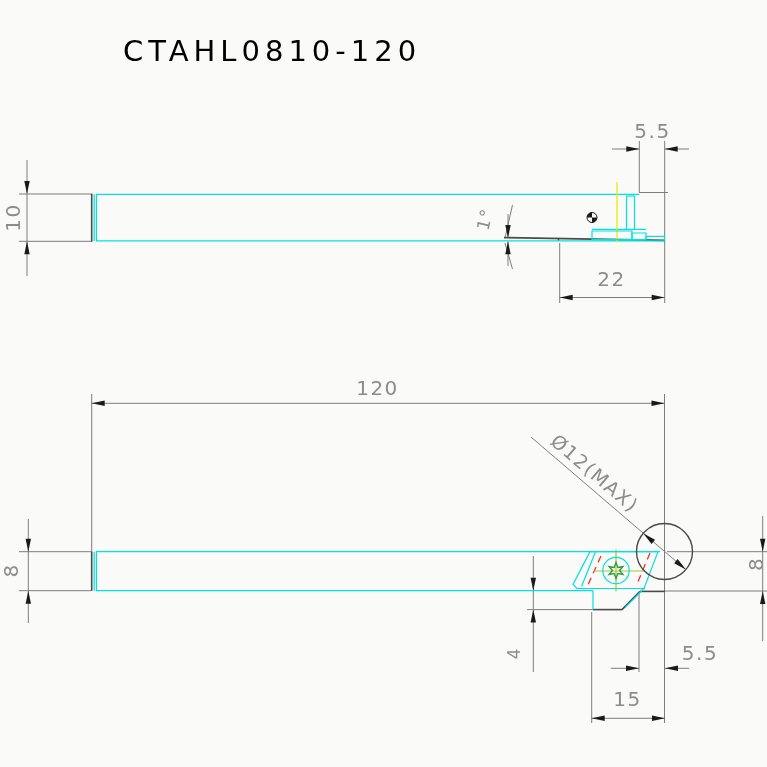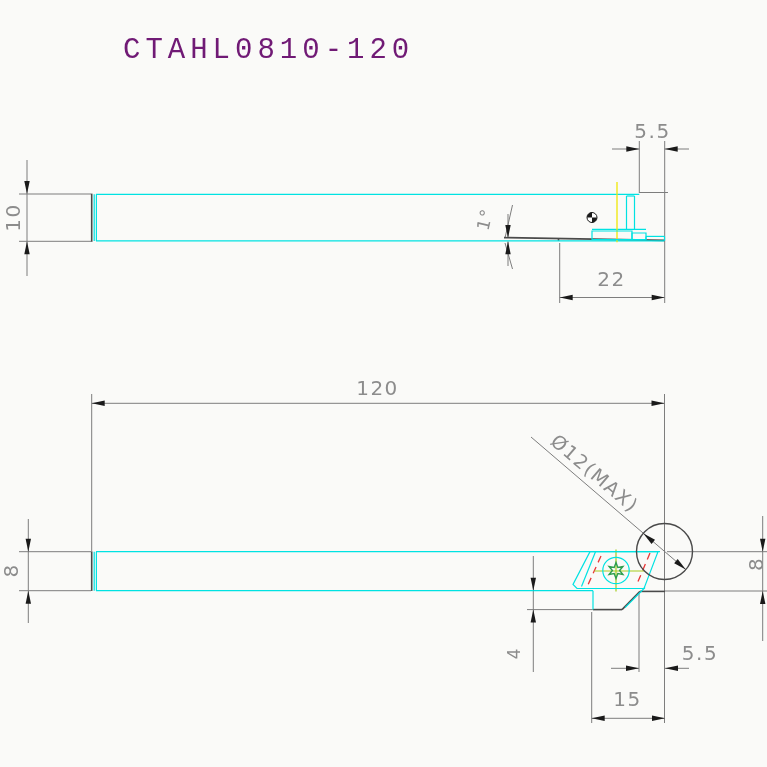--- a/index.html
+++ b/index.html
@@ -1,19 +1,19 @@
 <!DOCTYPE html>
 <html><head>
 <meta charset="utf-8">
 <style>
   html,body{margin:0;padding:0;background:#FAFAF8;}
   .stage{position:relative;width:767px;height:767px;background:#FAFAF8;overflow:hidden;
          font-family:"DejaVu Sans",sans-serif;}
   .title{position:absolute;left:123px;top:34px;font-size:29px;font-weight:400;
-         letter-spacing:5px;color:#701a75;white-space:nowrap;font-family:Liberation Mono, monospace;}
+         letter-spacing:5px;color:#000000;white-space:nowrap;}
   svg{position:absolute;left:0;top:0;}
   svg text{font-family:"DejaVu Sans",sans-serif;letter-spacing:1.5px;}
 </style>
 </head>
 <body>
 
 <div class="stage">
   <div class="title">CTAHL0810-120</div>
   <svg id="cad" width="767" height="767" viewBox="0 0 767 767">
       <line x1="27" y1="160" x2="27" y2="276" stroke="#7D7D7D" stroke-width="1"></line>

